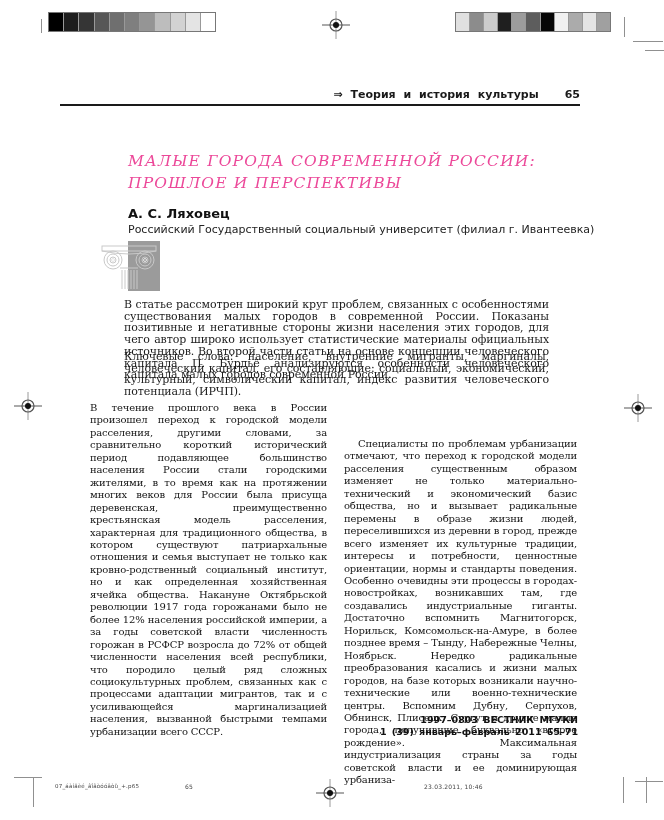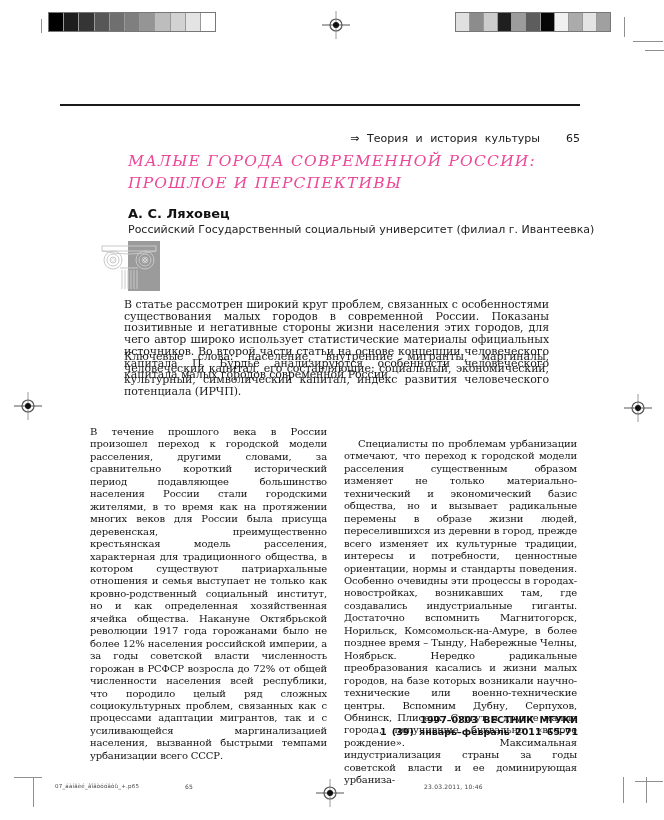--- a/index.html
+++ b/index.html
@@ -12,21 +12,21 @@
   .calbar{display:flex;border:1px solid #777;box-sizing:border-box;background:#fff;}
   .cal-cell{flex:1 1 auto;border-right:1px solid #999;}
   .cal-cell:last-child{border-right:none;}
   
   .regmark{width:28px;height:28px;}
   
   .mark{background:#909090;}
   
   .header-line{
     left:60px;top:88px;width:520px;text-align:right;
-    font-size:11px;font-weight:normal;color:#1a1a1a;word-spacing:4px;margin-top:44px;
+    font-size:11px;font-weight:bold;color:#1a1a1a;word-spacing:4px;
   }
   .header-line .pgnum{margin-left:26px;}
   .header-rule{left:60px;top:104px;width:520px;height:2px;background:#1a1a1a;}
   
   .title{
     left:128px;top:150px;width:440px;
     font-family:"DejaVu Serif",serif;font-style:italic;
     font-size:15.5px;letter-spacing:1.2px;line-height:22px;color:#ec4899;
   }
   .author{left:128px;top:206px;font-size:13px;font-weight:bold;color:#111;}
@@ -38,21 +38,21 @@
     text-align:justify;color:#1b1b1b;letter-spacing:-0.1px;
   }
   .abstract{top:299px;}
   .keywords{top:351px;}
   
   .bodycol{
     top:402px;
     font-family:"DejaVu Serif",serif;font-size:10px;line-height:12.45px;
     text-align:justify;color:#141414;letter-spacing:-0.15px;
   }
-  .col-left{left:90px;width:237px;margin-top:24px;}
+  .col-left{left:90px;width:237px;}
   .col-right{left:344px;width:233px;text-indent:14px;margin-top:36px;}
   
   .journal{
     left:320px;top:714px;width:258px;text-align:right;
     font-size:9.5px;font-weight:bold;line-height:12px;color:#111;word-spacing:2px;
   }
   
   .printinfo{font-size:6px;color:#444;letter-spacing:0.2px;}
   .fname{left:55px;top:783px;font-size:5.5px;}
   .ppage{left:185px;top:783px;}

